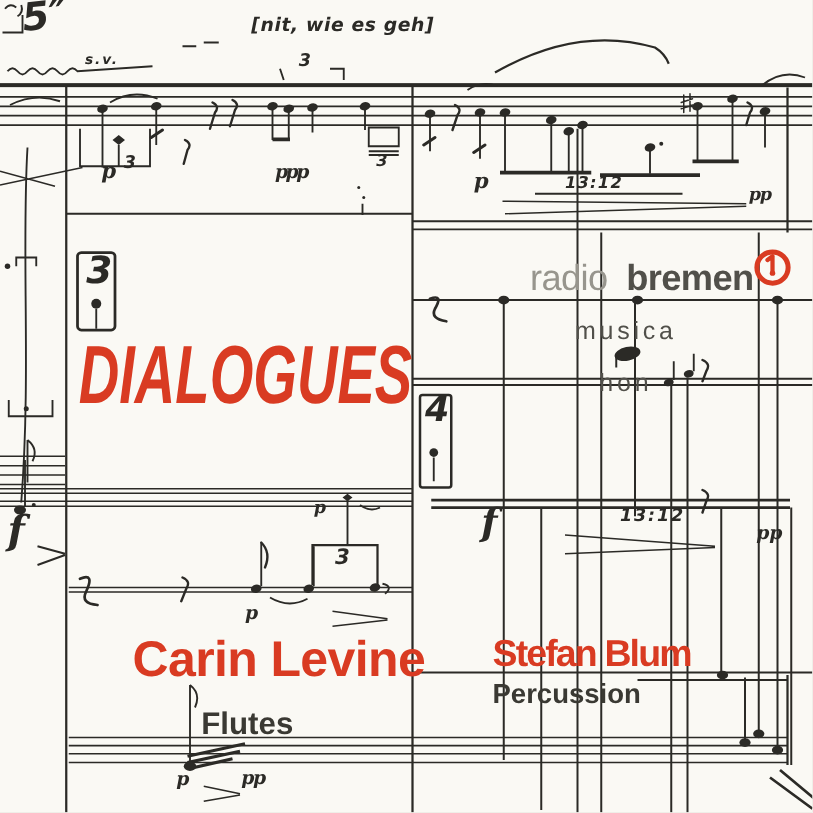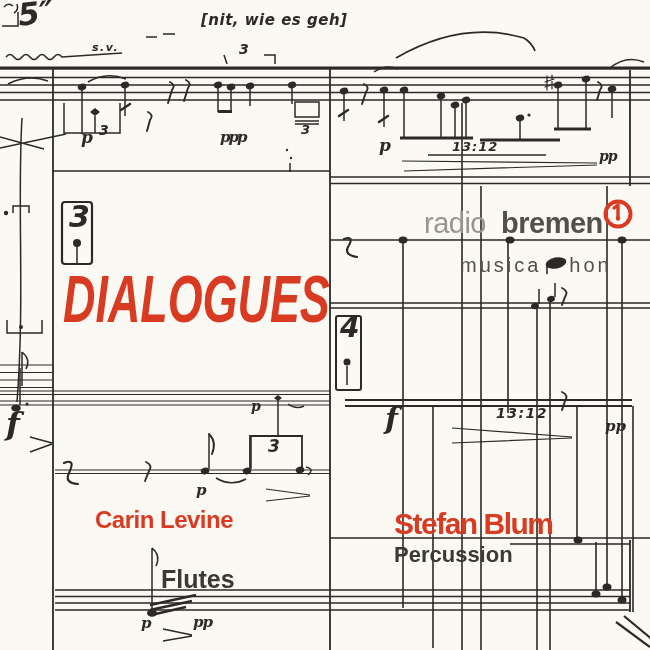--- a/index.html
+++ b/index.html
@@ -14,26 +14,26 @@
   .hand{font-family:"DejaVu Sans",sans-serif;font-style:italic;font-weight:700;}
   .title{
     position:absolute;left:63px;top:266px;font-size:66px;font-weight:700;font-style:italic;
     color:var(--accent-red,#d93b22);letter-spacing:0px;line-height:1;white-space:nowrap;
     transform:scaleX(0.68);transform-origin:left top;
   }
   .rb{position:absolute;left:424px;top:209px;font-size:29px;line-height:1;letter-spacing:-0.5px;white-space:nowrap;}
   .rb .light{color:var(--logo-light-gray,#97958d);font-weight:400;margin-top:10px;}
   .rb .bold{color:var(--logo-dark-gray,#51504a);font-weight:700;margin-left:15px;}
   .rb-icon{position:absolute;left:601px;top:197px;}
-  .mp{position:absolute;left:460px;top:255px;display:flex;align-items:flex-start;
-      font-size:20px;letter-spacing:3px;color:var(--logo-dark-gray,#44433d);font-weight:500;line-height:1;}
+  .mp{position:absolute;left:460px;top:255px;display:flex;align-items:center;
+      font-size:20px;letter-spacing:3px;color:var(--logo-dark-gray,#44433d);font-weight:500;line-height:1;flex-direction:column;}
   .mp svg{margin:0 1px 2px 1px;}
   .name{position:absolute;font-weight:700;color:var(--accent-red,#d93b22);white-space:nowrap;line-height:1;}
   .instr{position:absolute;font-weight:700;color:var(--name-text,#3a3933);white-space:nowrap;line-height:1;}
-  .name-left{left:95px;top:508px;font-size:24px;letter-spacing:-0.5px;}
+  .name-left{left:106px;top:508px;font-size:40px;letter-spacing:-0.5px;}
   .instr-left{left:161px;top:543px;font-size:25px;margin-top:24px;}
   .name-right{left:394px;top:509px;font-size:30px;letter-spacing:-1.5px;}
   .instr-right{left:394px;top:544px;font-size:22px;}
 </style>
 </head>
 <body>
 
 <div class="cover">
 
   <svg class="score" width="650" height="650" viewBox="0 0 650 650">
@@ -147,21 +147,21 @@
         <circle cx="21" cy="327" r="2"></circle>
       <circle cx="287" cy="150" r="1.2"></circle>
         <circle cx="291" cy="158" r="1.2"></circle>
       <circle cx="77" cy="243" r="4"></circle>
         <circle cx="347" cy="362" r="3.5"></circle>
       <path d="M95 108l5 4-5 4-5-4z M278 395l4 3-4 3-4-3z"></path>
     </g>
   </svg>
 
   <span class="mk hand" style="left:18px;top:-2px;font-size:31px;transform:rotate(-6deg);">5″</span>
-  <span class="mk hand" style="left:92px;top:42px;font-size:11px;letter-spacing:1.5px;">s.v.</span>
+  <span class="mk hand" style="left:68px;top:42px;font-size:11px;letter-spacing:1.5px;">s.v.</span>
   <span class="mk hand" style="left:201px;top:13px;font-size:15px;letter-spacing:0.5px;">[nit, wie es geh]</span>
   <span class="mk hand" style="left:239px;top:42px;font-size:14px;">3</span>
   <span class="mk dyn" style="left:81px;top:129px;font-size:17px;">p</span>
   <span class="mk hand" style="left:99px;top:123px;font-size:14px;">3</span>
   <span class="mk dyn" style="left:220px;top:130px;font-size:15px;letter-spacing:-2px;">ppp</span>
   <span class="mk hand" style="left:301px;top:123px;font-size:13px;">3</span>
   <span class="mk hand" style="left:452px;top:140px;font-size:13px;letter-spacing:1px;">13:12</span>
   <span class="mk dyn" style="left:379px;top:137px;font-size:17px;">p</span>
   <span class="mk dyn" style="left:599px;top:149px;font-size:14px;letter-spacing:-1px;">pp</span>
   <span class="mk hand" style="left:69px;top:202px;font-size:30px;">3</span>

